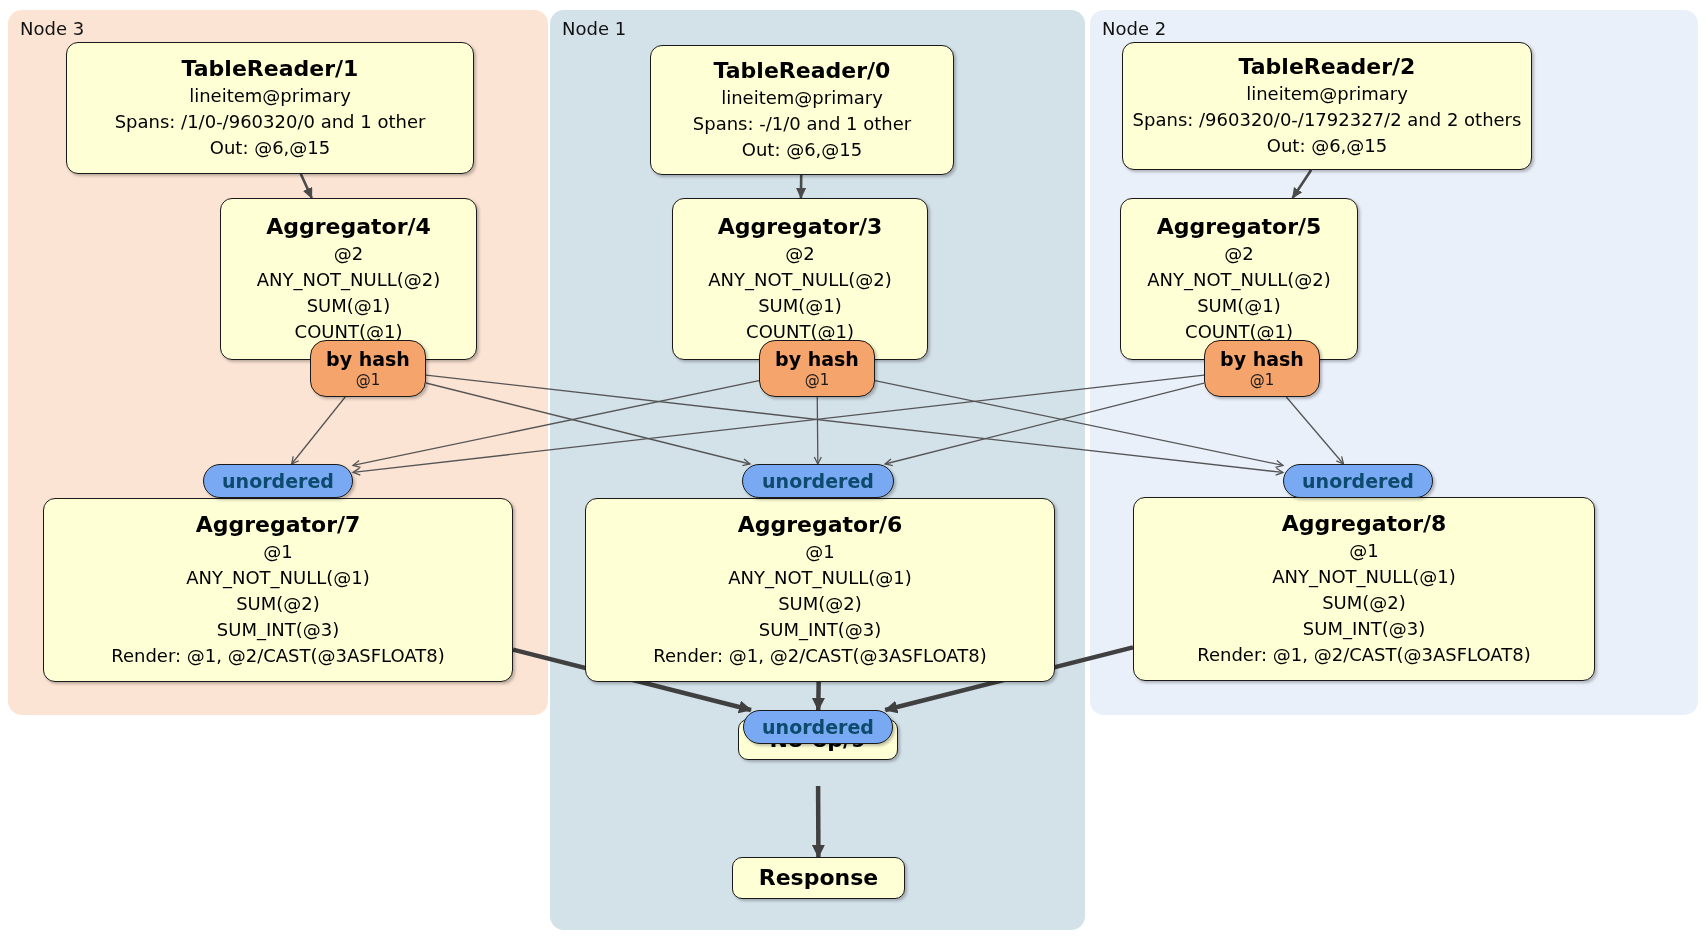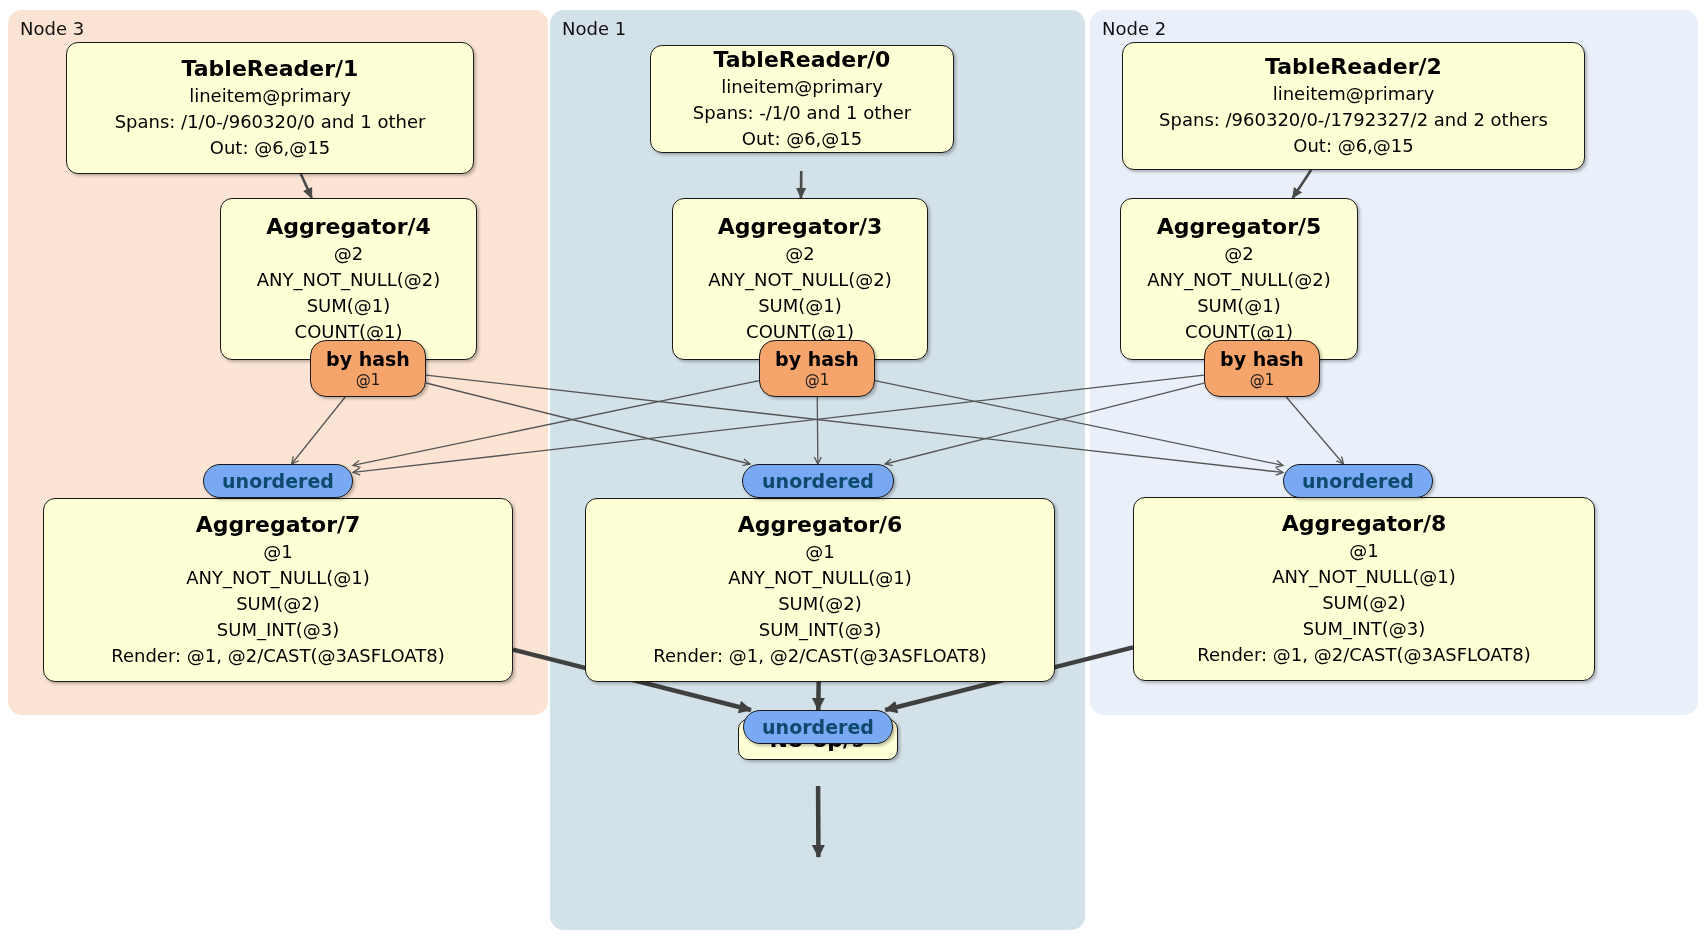--- a/index.html
+++ b/index.html
@@ -176,21 +176,21 @@
   </div>
   <div class="pbox" id="agg7" style="left:43px;top:498px;width:470px;height:184px">
     <div class="ptitle">Aggregator/7</div>
     <div class="pline">@1</div>
     <div class="pline">ANY_NOT_NULL(@1)</div>
     <div class="pline">SUM(@2)</div>
     <div class="pline">SUM_INT(@3)</div>
     <div class="pline">Render: @1, @2/CAST(@3ASFLOAT8)</div>
   </div>
 
-  <div class="pbox" id="tr0" style="left:650px;top:45px;width:304px;height:108px">
+  <div class="pbox" id="tr0" style="left:650px;top:45px;width:304px;height:130px">
     <div class="ptitle">TableReader/0</div>
     <div class="pline">lineitem@primary</div>
     <div class="pline">Spans: -/1/0 and 1 other</div>
     <div class="pline">Out: @6,@15</div>
   </div>
   <div class="pbox" id="agg3" style="left:672px;top:198px;width:256px;height:162px">
     <div class="ptitle">Aggregator/3</div>
     <div class="pline">@2</div>
     <div class="pline">ANY_NOT_NULL(@2)</div>
     <div class="pline">SUM(@1)</div>
@@ -205,21 +205,21 @@
   </div>
   <div class="pbox" id="agg6" style="left:585px;top:498px;width:470px;height:184px">
     <div class="ptitle">Aggregator/6</div>
     <div class="pline">@1</div>
     <div class="pline">ANY_NOT_NULL(@1)</div>
     <div class="pline">SUM(@2)</div>
     <div class="pline">SUM_INT(@3)</div>
     <div class="pline">Render: @1, @2/CAST(@3ASFLOAT8)</div>
   </div>
 
-  <div class="pbox" id="tr2" style="left:1122px;top:42px;width:463px;height:128px">
+  <div class="pbox" id="tr2" style="left:1122px;top:42px;width:410px;height:128px">
     <div class="ptitle">TableReader/2</div>
     <div class="pline">lineitem@primary</div>
     <div class="pline">Spans: /960320/0-/1792327/2 and 2 others</div>
     <div class="pline">Out: @6,@15</div>
   </div>
   <div class="pbox" id="agg5" style="left:1120px;top:198px;width:238px;height:162px">
     <div class="ptitle">Aggregator/5</div>
     <div class="pline">@2</div>
     <div class="pline">ANY_NOT_NULL(@2)</div>
     <div class="pline">SUM(@1)</div>
@@ -240,14 +240,17 @@
     <div class="pline">SUM_INT(@3)</div>
     <div class="pline">Render: @1, @2/CAST(@3ASFLOAT8)</div>
   </div>
 
   <div class="sync" id="ub" style="left:743px;top:710px;width:150px;height:34px">
     <span>unordered</span>
   </div>
   <div class="pbox" id="noop" style="left:738px;top:719px;width:160px;height:41px;border-radius:10px">
     <div class="ptitle">No-op/9</div>
   </div>
+  <div class="pbox" id="response" style="left:732px;top:857px;width:173px;height:42px;border-radius:10px">
+    <div class="ptitle">Response</div>
+  </div>
 
 </div>
 
 </body></html>

